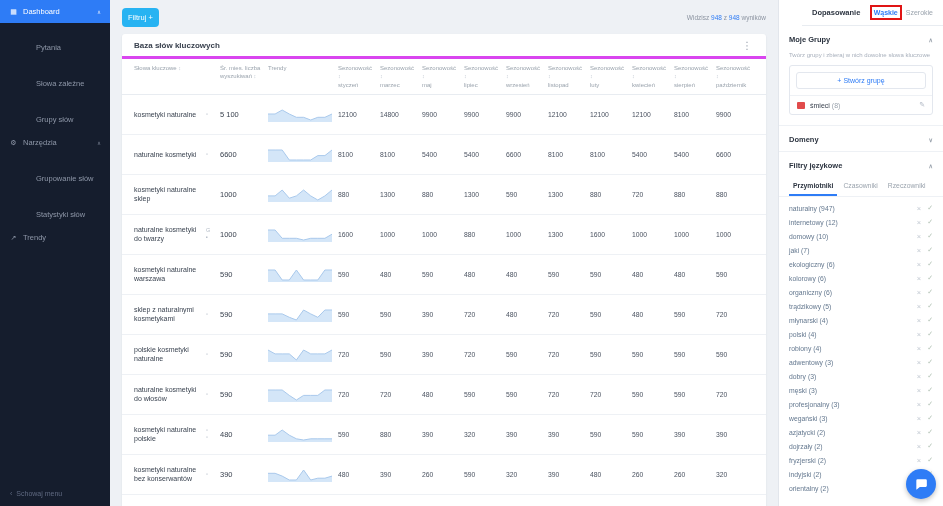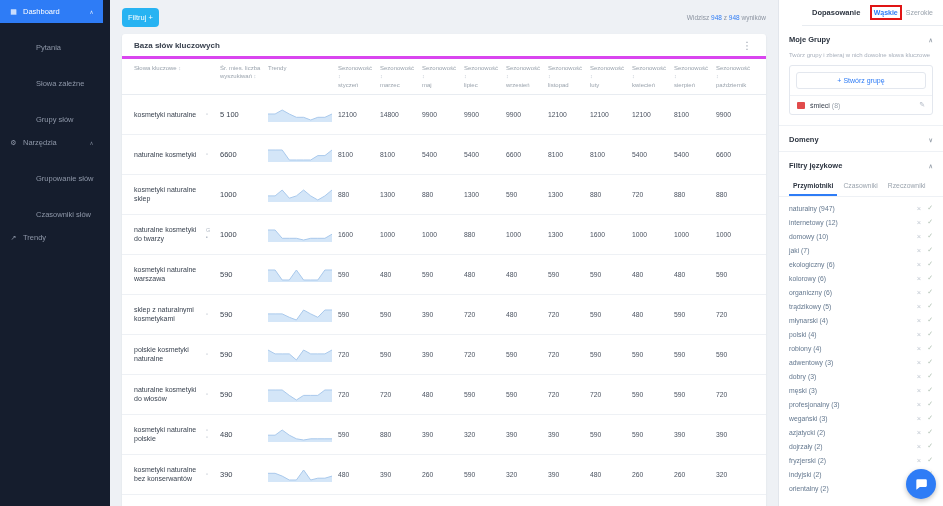--- a/index.html
+++ b/index.html
@@ -5,21 +5,21 @@
   :root{
     --accent:#2e7cf6; --cyan:#27b3f2; --annotation:#e01414;
     --sidebar-bg:#151d2d; --sidebar-active:#2e7cf6;
   }
   *{box-sizing:border-box;}
   html,body{margin:0;padding:0;}
   body{width:943px;height:506px;overflow:hidden;font-family:"Liberation Sans",sans-serif;background:#eef1f5;}
   .app{display:flex;width:943px;height:506px;position:relative;}
 
   
-  .sidebar{width:110px;flex:none;background:var(--sidebar-bg);color:#8e97a8;display:flex;flex-direction:row;}
+  .sidebar{width:110px;flex:none;background:var(--sidebar-bg);color:#8e97a8;display:flex;flex-direction:column;}
   .side-item{display:flex;align-items:center;gap:5px;padding:7px 9px;font-size:7.5px;cursor:pointer;white-space:nowrap;}
   .side-item.sub{padding-left:36px;margin-top:13px;}
   .side-item.active{background:var(--sidebar-active);color:#fff;}
   .side-icon{font-size:7px;width:9px;text-align:center;}
   .side-item .chev{margin-left:auto;font-size:5.5px;color:inherit;opacity:.8;}
   .collapse{margin-top:auto;padding:9px 10px;font-size:7px;color:#5f6980;display:flex;align-items:center;gap:4px;}
 
   
   .main{flex:1;min-width:0;display:flex;flex-direction:column;background:#eef1f5;}
   .main-top{height:34px;flex:none;display:flex;align-items:center;padding:0 12px;}
@@ -106,21 +106,21 @@
         </div>
         <div class="side-item">
           <span class="side-icon">⚙</span>
           <span class="side-label">Narzędzia</span>
           <span class="chev">∧</span>
         </div>
         <div class="side-item sub">
           <span class="side-label">Grupowanie słów</span>
         </div>
         <div class="side-item sub">
-          <span class="side-label">Czasowniki słów</span>
+          <span class="side-label">Statystyki słów</span>
         </div>
         <div class="side-item">
           <span class="side-icon">↗</span>
           <span class="side-label">Trendy</span>
         </div>
       </div>
     <div class="collapse">
       <span>‹</span>
       <span>Schowaj menu</span>
     </div>

